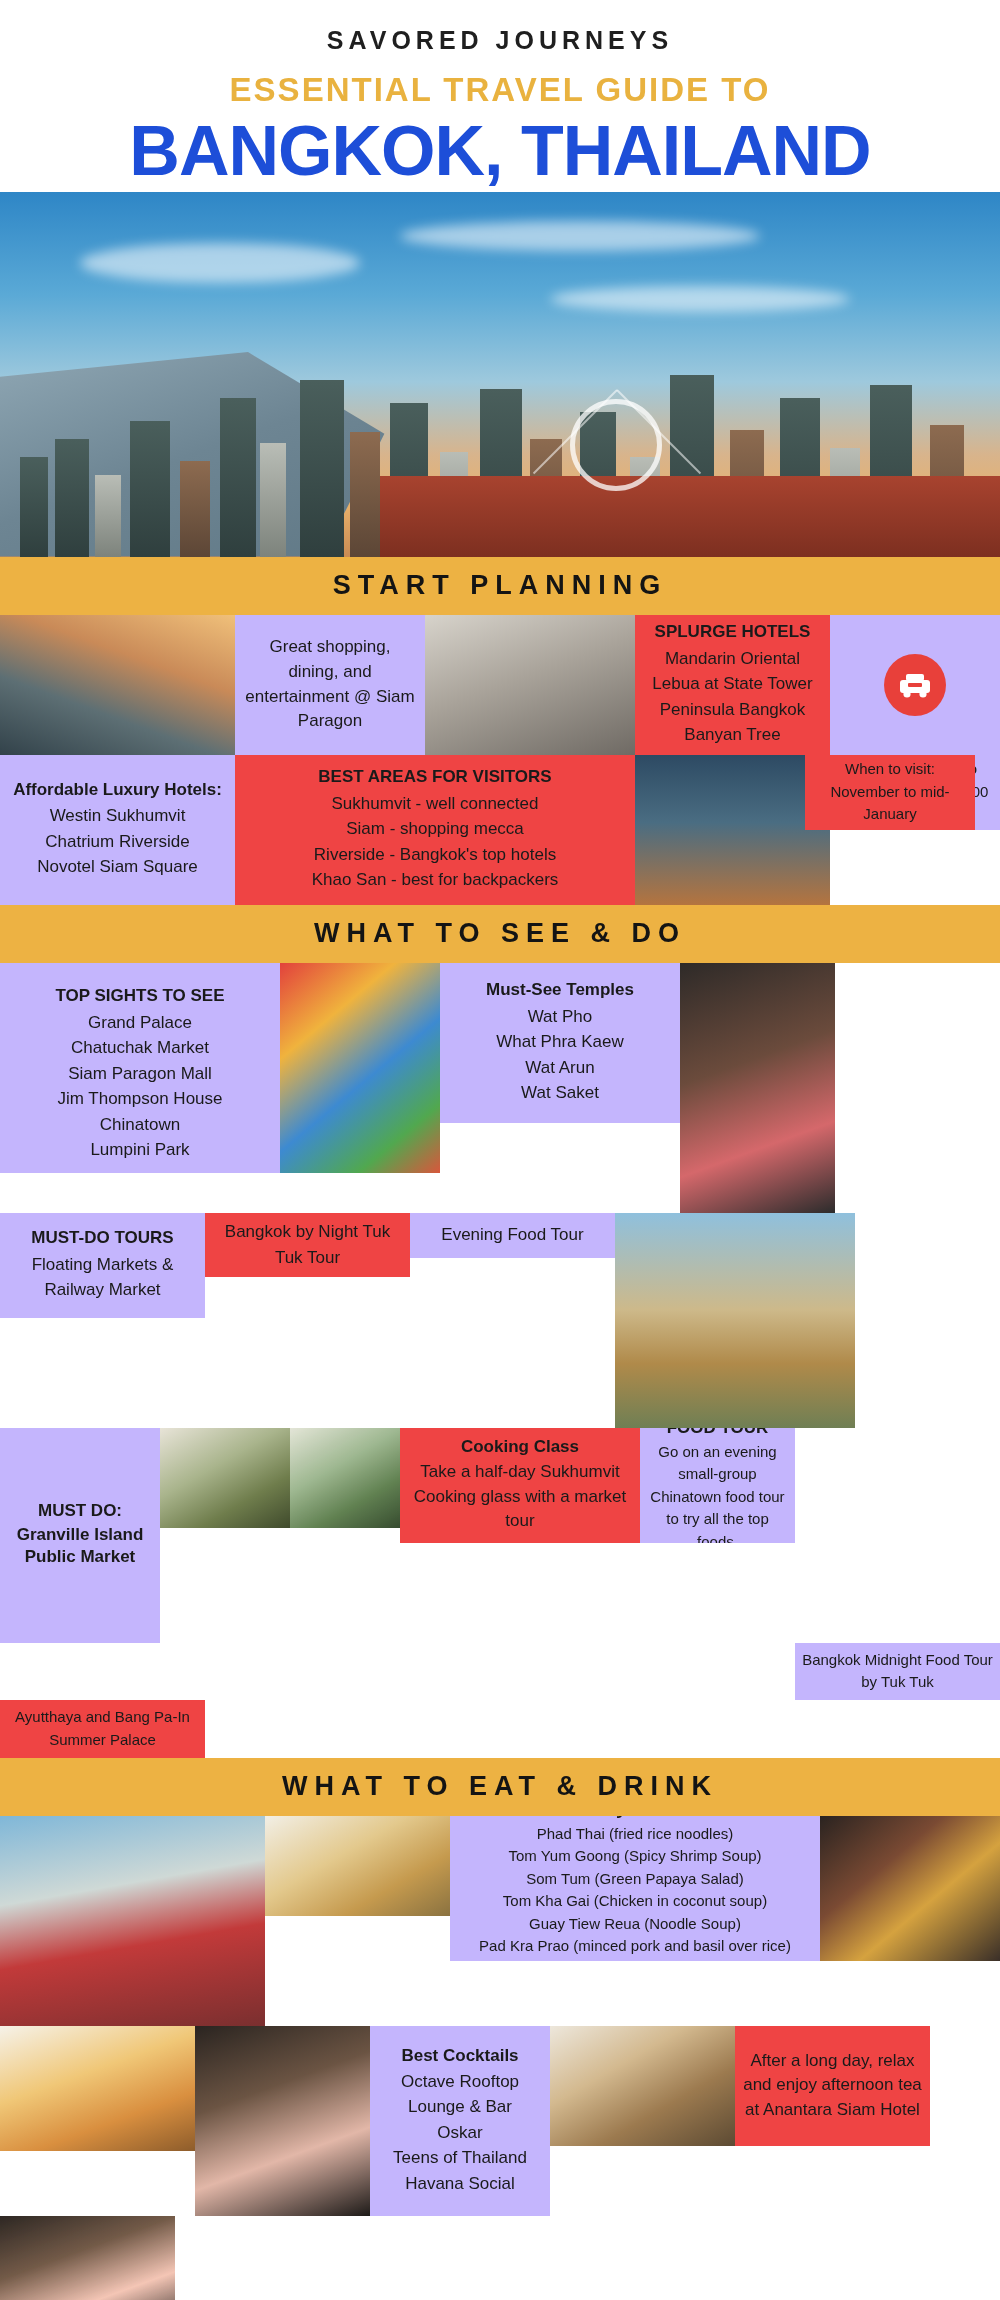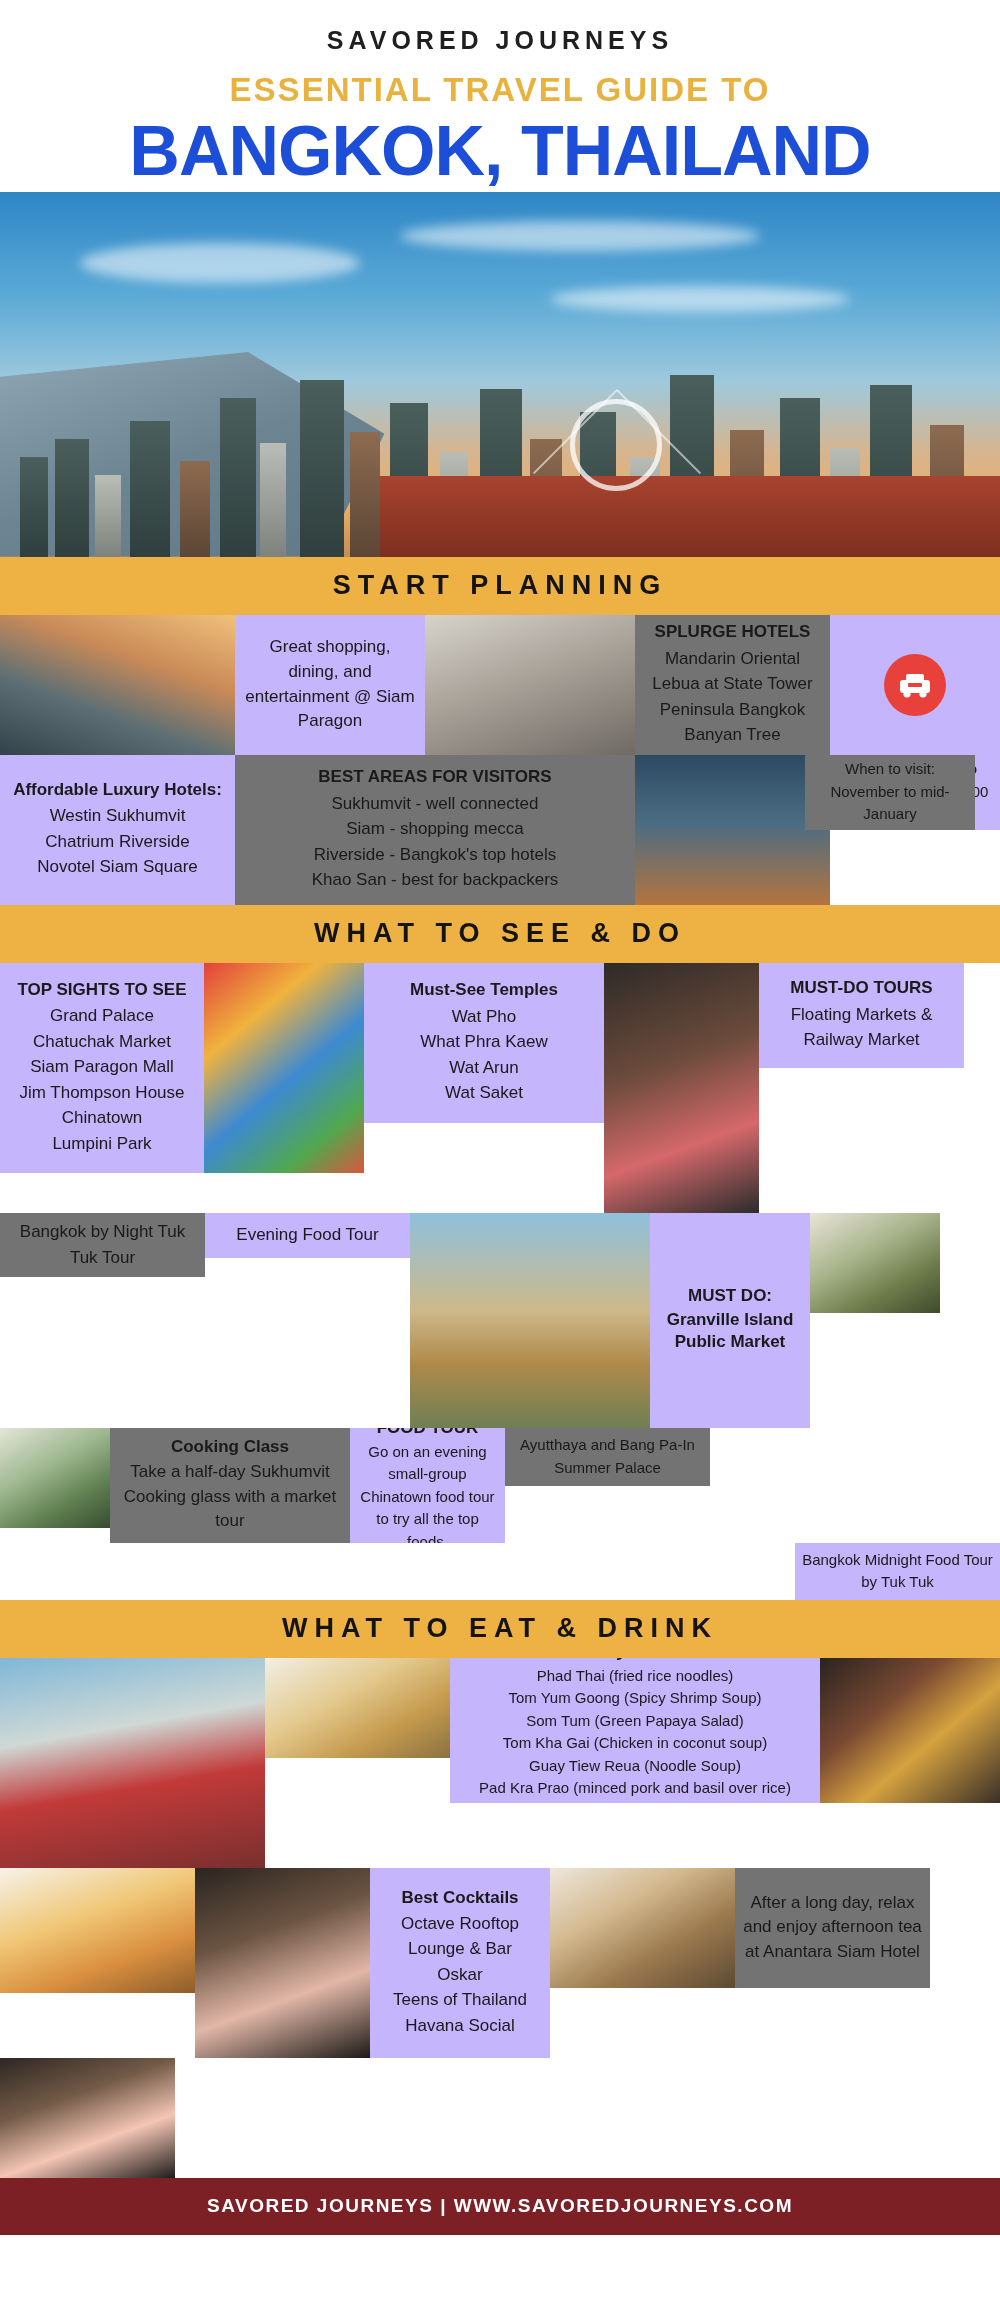--- a/index.html
+++ b/index.html
@@ -75,21 +75,21 @@
   }
 
   
   .grid { display: flex; flex-wrap: wrap; }
   .cell {
     position: relative; overflow: hidden;
     display: flex; flex-direction: column; align-items: center; justify-content: center;
     text-align: center; padding: 10px 10px;
   }
   .cell.txt { background: #c4b5fd; }
-  .cell.grey { background: #737373; }
+  .cell.grey { background: #ef4444; }
   .cell h4 {
     font-size: 17px; font-weight: bold; line-height: 1.25; margin-bottom: 3px;
   }
   .cell p { font-size: 17px; line-height: 1.45; }
   .cell .list { font-size: 17px; line-height: 1.5; }
   .cell .small { font-size: 15px; line-height: 1.5; }
 
   
   .ph { position: absolute; inset: 0; }
   .ph-rooftop { background: linear-gradient(200deg,#f0c07a 0%,#c98a58 35%,#5d6f74 65%,#32424a 100%); }
@@ -213,21 +213,21 @@
       <p class="small">Taxi from airport to downtown: 450 to 600 baht $18</p>
     </div>
     <div class="cell grey" style="width:170px;height:75px;padding:6px;margin-left:805px;margin-top:-150px;position:relative;">
       <p class="small">When to visit: November to mid-January</p>
     </div>
   </div>
 
   <div class="banner">WHAT TO SEE &amp; DO</div>
 
   <div class="grid">
-    <div class="cell txt" style="width:204px;height:210px;">
+    <div class="cell txt" style="width:280px;height:210px;justify-content:flex-end;">
       <h4>TOP SIGHTS TO SEE</h4>
       <div class="list">Grand Palace</div>
       <div class="list">Chatuchak Market</div>
       <div class="list">Siam Paragon Mall</div>
       <div class="list">Jim Thompson House</div>
       <div class="list">Chinatown</div>
       <div class="list">Lumpini Park</div>
     </div>
     <div class="cell" style="width:160px;height:210px;">
       <div class="ph ph-market"></div>
@@ -267,25 +267,25 @@
       <div class="ph ph-cooking" style="filter:hue-rotate(20deg);"></div>
     </div>
     <div class="cell grey" style="width:240px;height:115px;">
       <h4>Cooking Class</h4>
       <p>Take a half-day Sukhumvit Cooking glass with a market tour</p>
     </div>
     <div class="cell txt" style="width:155px;height:115px;padding:5px;">
       <h4>FOOD TOUR</h4>
       <p class="small">Go on an evening small-group Chinatown food tour to try all the top foods.</p>
     </div>
+    <div class="cell txt" style="width:205px;height:57px;padding:4px;margin-left:795px;">
+      <div class="small">Bangkok Midnight Food Tour by Tuk Tuk</div>
+    </div>
     <div class="cell grey" style="width:205px;height:58px;padding:4px;">
       <div class="small">Ayutthaya and Bang Pa-In Summer Palace</div>
-    </div>
-    <div class="cell txt" style="width:205px;height:57px;padding:4px;margin-left:795px;">
-      <div class="small">Bangkok Midnight Food Tour by Tuk Tuk</div>
     </div>
   </div>
 
   <div class="banner">WHAT TO EAT &amp; DRINK</div>
 
   <div class="grid">
     <div class="cell" style="width:265px;height:210px;">
       <div class="ph ph-drink-view"></div>
     </div>
     <div class="cell" style="width:185px;height:100px;">

